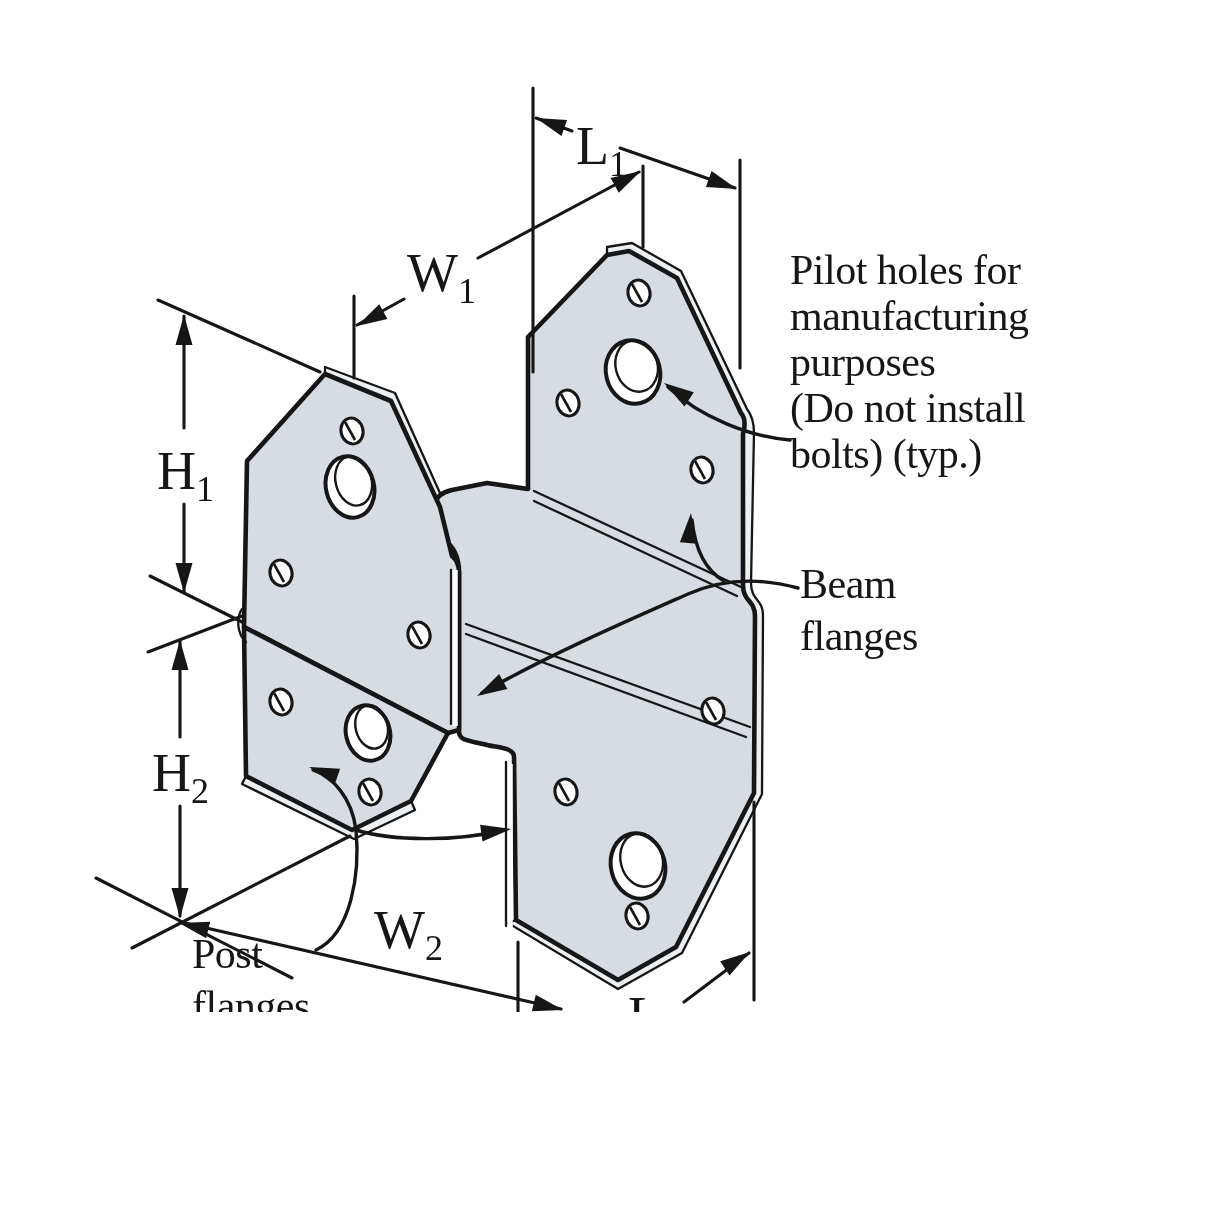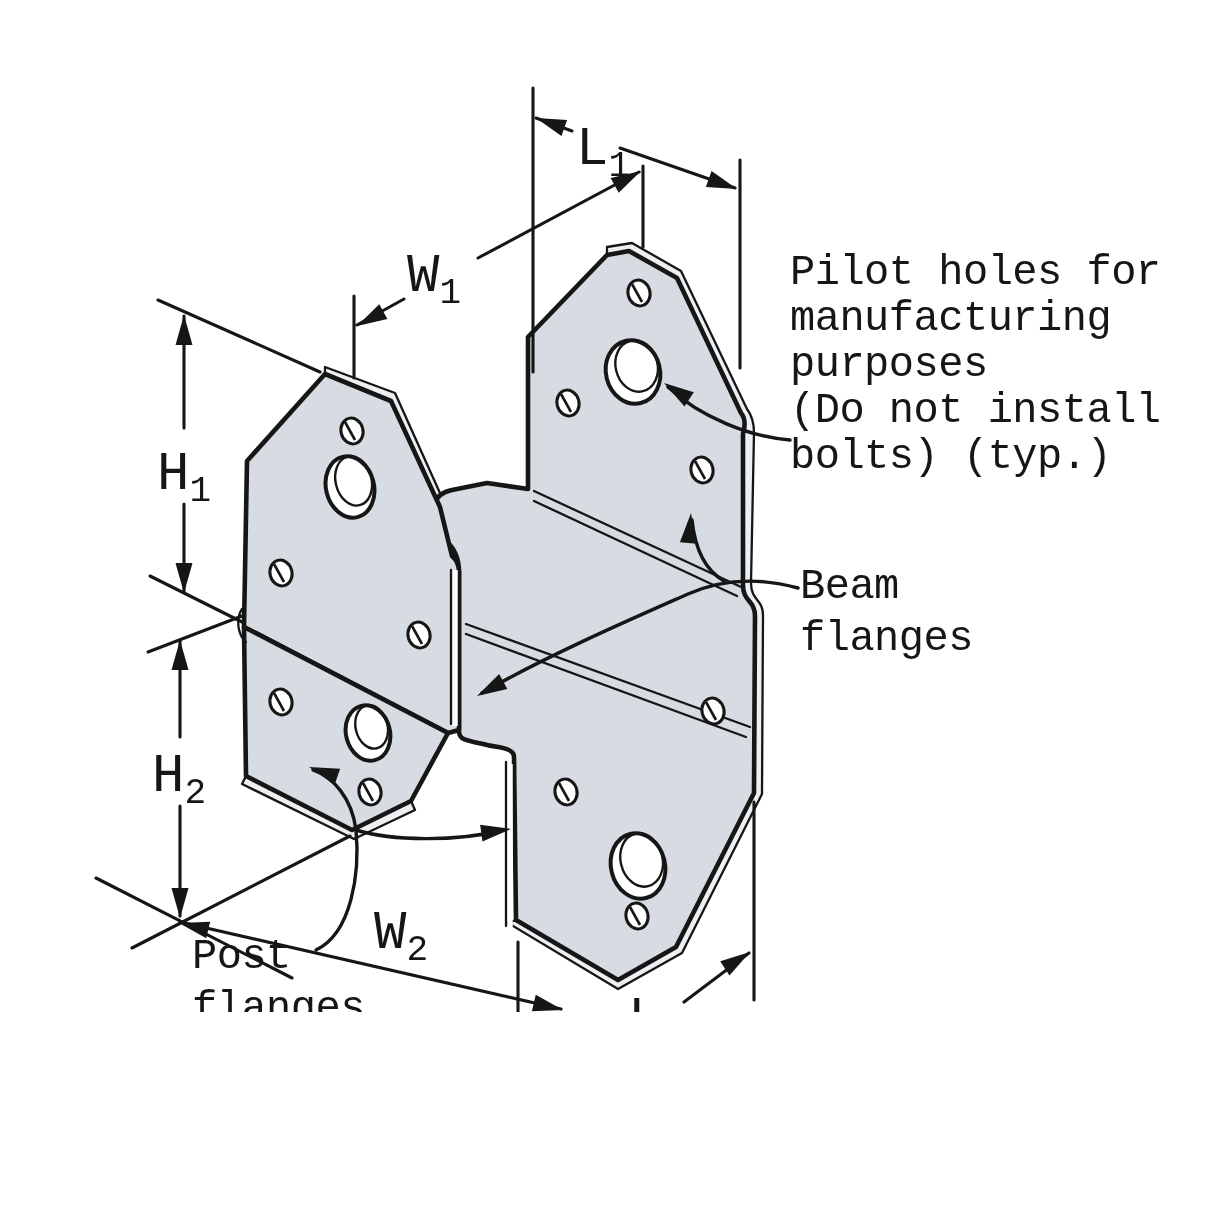--- a/index.html
+++ b/index.html
@@ -1,17 +1,17 @@
 <!DOCTYPE html>
 <html><head>
 <meta charset="utf-8">
 <style>
   html,body{margin:0;padding:0;background:#ffffff;}
   .stage{position:relative;width:1214px;height:1012px;background:#ffffff;overflow:hidden;
-         font-family:Liberation Mono, monospace;}
+         font-family:Liberation Serif, serif;}
   svg{display:block;}
   .outline{stroke:#161616;stroke-width:4.6;stroke-linejoin:round;stroke-linecap:round;}
   .thin{stroke:#161616;stroke-width:2.3;fill:none;stroke-linecap:round;}
   .gapline{stroke:#ffffff;stroke-width:5.5;fill:none;}
   .dimline{stroke:#161616;stroke-width:3.1;fill:none;stroke-linecap:round;}
   .leader{stroke:#161616;stroke-width:3.4;fill:none;stroke-linecap:round;}
   .arrow{fill:#161616;stroke:none;}
   .holestroke{stroke:#161616;stroke-width:4.0;}
   .holethin{stroke:#161616;stroke-width:2.4;fill:none;}
   .dimtext{font-size:54px;fill:#161616;}

